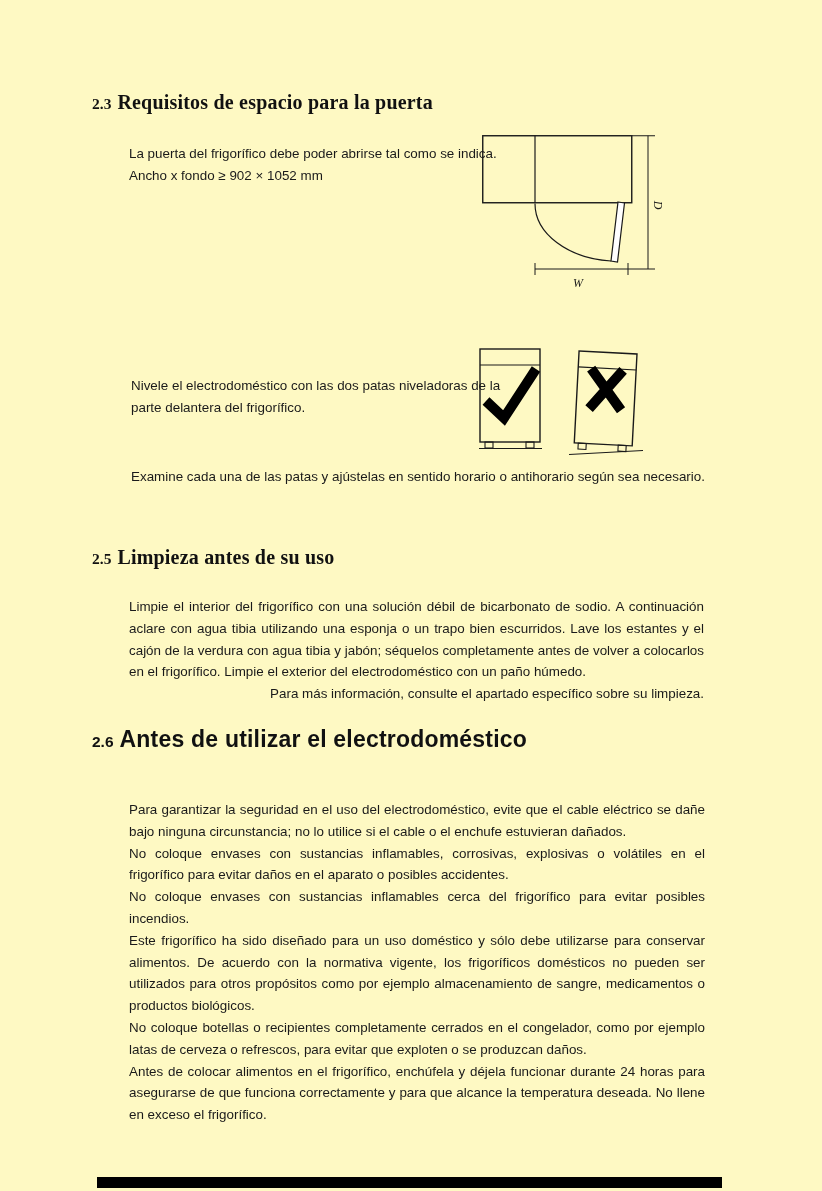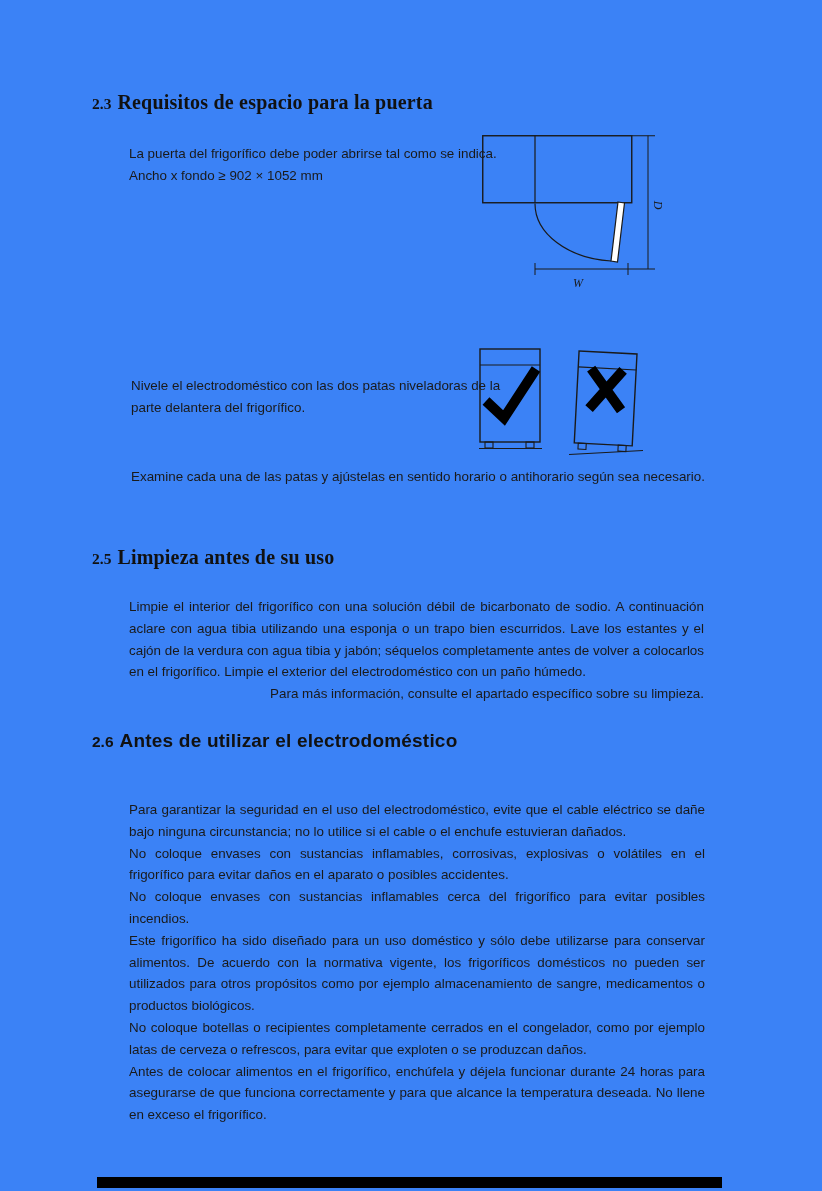--- a/index.html
+++ b/index.html
@@ -1,37 +1,37 @@
 <!DOCTYPE html>
 <html><head>
 <meta charset="utf-8">
 <style>
   html, body { margin: 0; padding: 0; background: #ffffff; }
   .page {
     position: relative;
     width: 822px;
     height: 1191px;
-    background: #3b82f6;
+    background: #fef9c3;
     font-family: "Liberation Sans", sans-serif;
     color: #1a1a1a;
     overflow: hidden;
   }
   .heading {
     position: absolute;
     margin: 0;
     font-family: "Liberation Serif", serif;
     font-weight: 700;
     color: #111111;
     white-space: nowrap;
   }
   .heading .num { font-size: 15.5px; margin-right: 6px; }
   .heading .ttl { font-size: 20px; letter-spacing: 0.2px; }
   .heading.sans .num,
   .heading.sans .ttl { font-family: "Liberation Sans", sans-serif; }
-  .heading.sans .ttl { font-size: 19px; }
+  .heading.sans .ttl { font-size: 23px; }
   .body-block { position: absolute; font-size: 13.4px; line-height: 21.8px; margin-left: 36px; }
   .body-block p { margin: 0; }
   .justify p { text-align: justify; }
   .diagram { position: absolute; }
   .footer-bar { position: absolute; background: #000000; }
   svg { display: block; }
   .dim-label {
     font-family: "Liberation Serif", serif;
     font-style: italic;
     font-size: 12px;

